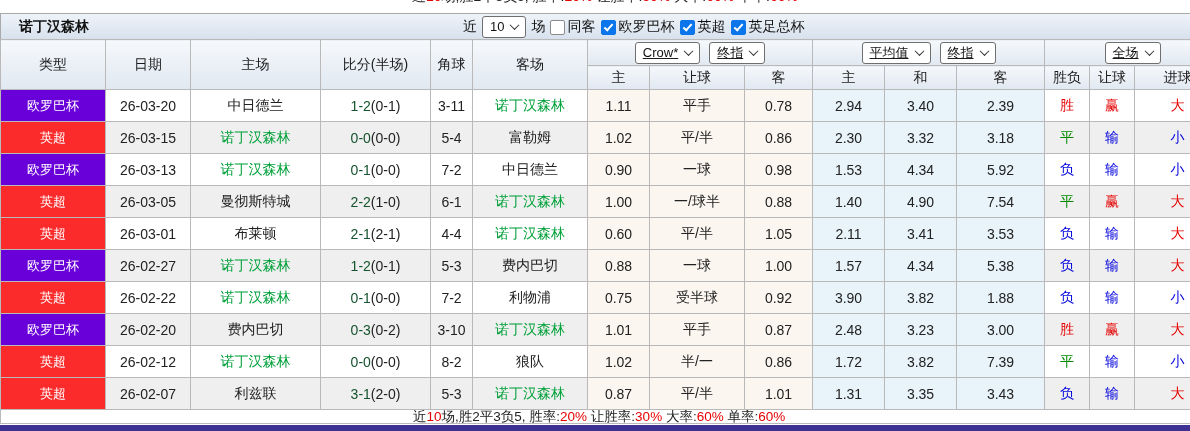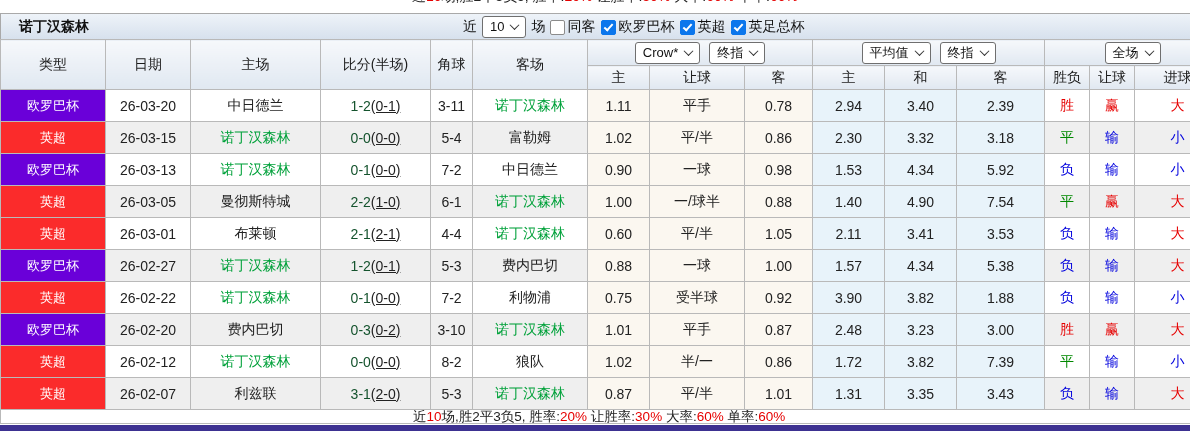--- a/index.html
+++ b/index.html
@@ -35,29 +35,29 @@
   .cb.checked{background:#0b76ec;border-color:#0b76ec;}
   .cb.checked::after{content:"";position:absolute;left:4px;top:1px;width:3px;height:7px;
     border-right:2px solid #fff;border-bottom:2px solid #fff;transform:rotate(42deg);}
   .fl{display:inline-flex;align-items:center;gap:2px;}
   
   table{border-collapse:collapse;table-layout:fixed;width:1220px;}
   th,td{border:1px solid #b9b9b9;text-align:center;padding:0;font-weight:normal;overflow:hidden;white-space:nowrap;}
   thead th{background:linear-gradient(#f6f8fb,#e0e8f1);color:#1b1b1b;font-size:14px;}
   tr.grp-row th{height:25px;}
   tr.lbl-row th{height:23px;}
-  .selwrap{display:flex;justify-content:center;gap:9px;}
+  .selwrap{display:flex;justify-content:center;gap:9px;text-decoration:underline;}
   tbody td{height:31px;font-size:14px;color:#222;}
   tbody tr:nth-child(even) td.plain{background:#efefef;}
   td.plain{background:#fff;}
   td.cream{background:#fbf7f0;}
   td.blue{background:#e8f3fa;}
   td.type{color:#fff;font-size:13px;}
   .ft{color:#14532d;}
-  .ht{color:#222;text-decoration:underline;}
+  .ht{color:#222;}
   td.res{font-size:14px;}
   tr.sum-row td{height:13px;border-top:1px solid #b9b9b9;background:#fff;}
   .sumtxt{display:block;text-align:left;padding-left:412px;font-size:13.5px;line-height:13px;white-space:nowrap;color:#222;}
   .red{color:#e60000;}
   
   .bottombar{width:1190px;height:6px;background:#3d3191;margin-top:1px;}
 </style>
 </head>
 <body>
 

